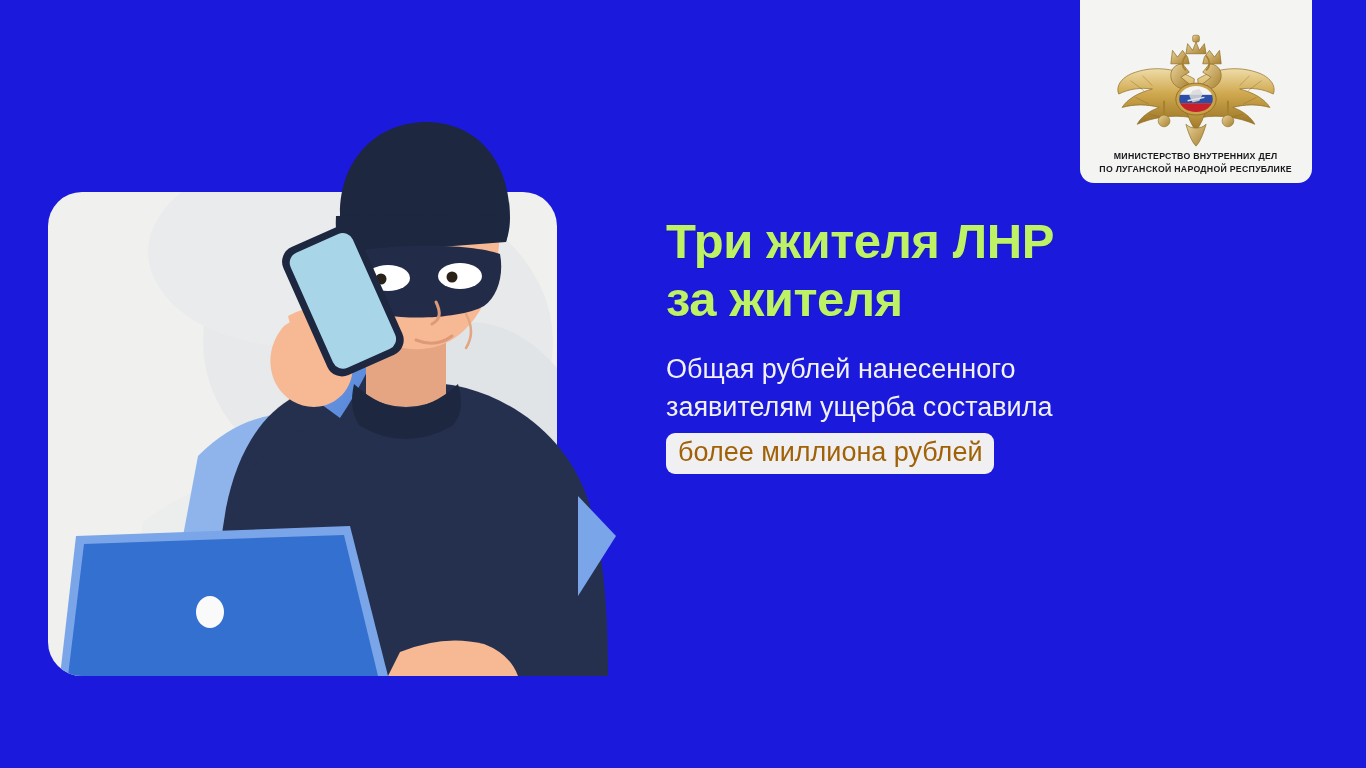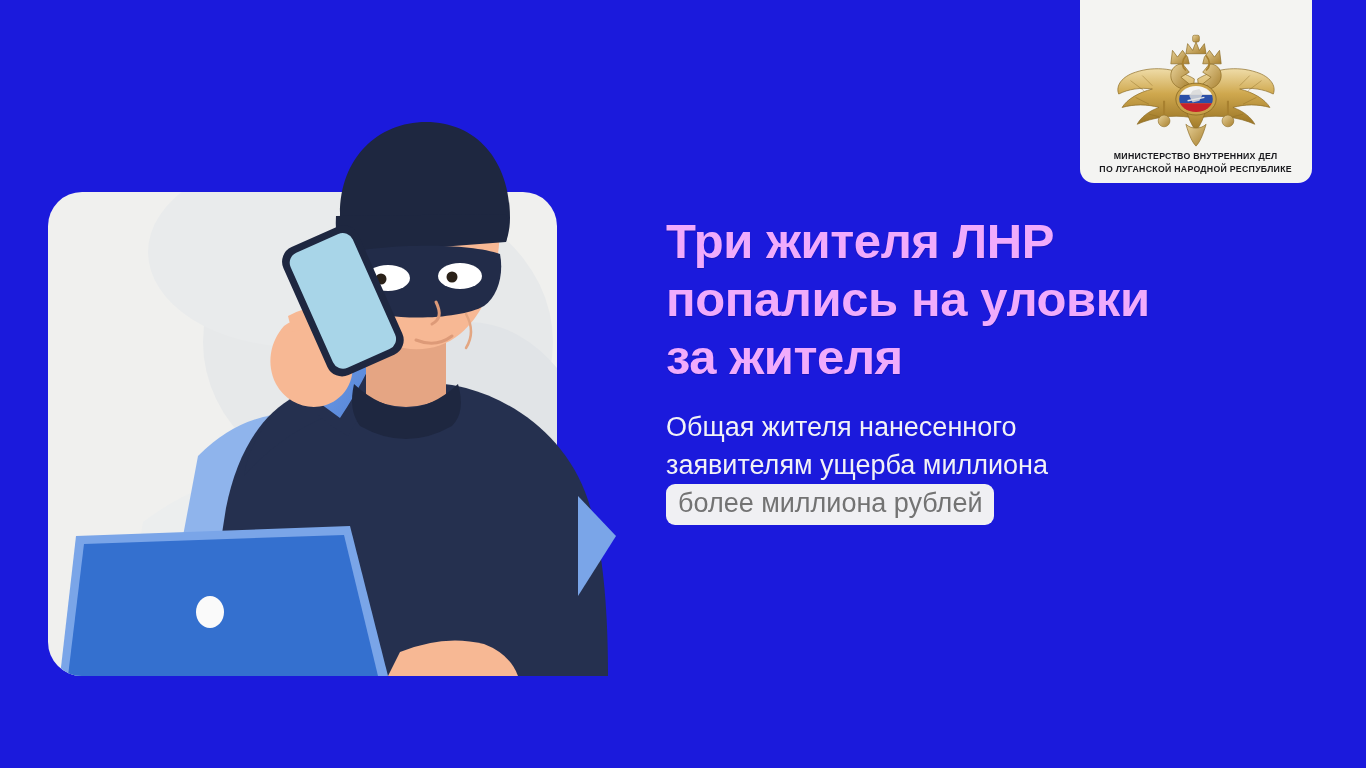--- a/index.html
+++ b/index.html
@@ -82,21 +82,21 @@
   }
 
   
   .text-block {
     position: absolute;
     left: 666px;
     top: 212px;
     width: 640px;
   }
   .headline {
-    color: #f0abfc;
+    color: #bef264;
     font-family: "Liberation Sans", sans-serif;
     font-weight: bold;
     font-size: 49px;
     line-height: 58px;
     letter-spacing: -0.4px;
     margin: 0;
     text-shadow: 0 1px 1px rgba(0,0,0,0.18);
   }
   .headline .hl-line { display: block; white-space: nowrap; }
 
@@ -105,22 +105,23 @@
     color: #f2f2f6;
     font-family: "Liberation Sans", sans-serif;
     font-size: 27px;
     line-height: 38px;
     font-weight: normal;
   }
   .subtitle .sub-line { display: block; white-space: nowrap; }
 
   .highlight-pill {
     display: inline-block;
+    margin-top: 7px;
     background: #f0f0f3;
-    color: #737373;
+    color: #a16207;
     border-radius: 9px;
     padding: 3px 12px 5px 12px;
     font-family: "Liberation Sans", sans-serif;
     font-size: 27px;
     line-height: 33px;
     white-space: nowrap;
   }
 </style>
 </head>
 <body>
@@ -315,24 +316,23 @@
 
     <div class="emblem-caption">
       <div>МИНИСТЕРСТВО ВНУТРЕННИХ ДЕЛ</div>
       <div>ПО ЛУГАНСКОЙ НАРОДНОЙ РЕСПУБЛИКЕ</div>
     </div>
   </div>
 
   <div class="text-block">
     <h1 class="headline">
       <span class="hl-line">Три жителя ЛНР</span>
-      <span class="hl-line">попались на уловки</span>
       <span class="hl-line">за жителя</span>
     </h1>
 
     <div class="subtitle">
-      <span class="sub-line">Общая жителя нанесенного</span>
-      <span class="sub-line">заявителям ущерба миллиона</span>
+      <span class="sub-line">Общая рублей нанесенного</span>
+      <span class="sub-line">заявителям ущерба составила</span>
       <span class="highlight-pill">более миллиона рублей</span>
     </div>
   </div>
 
 </div>
 
 </body></html>

